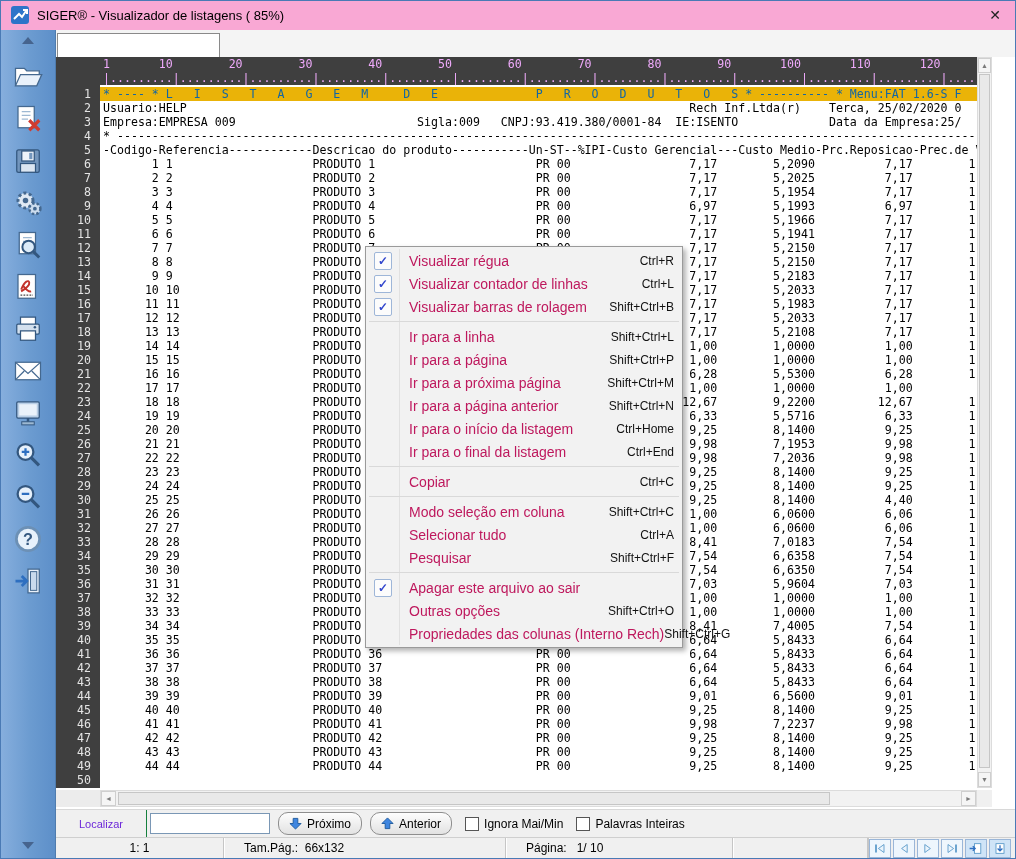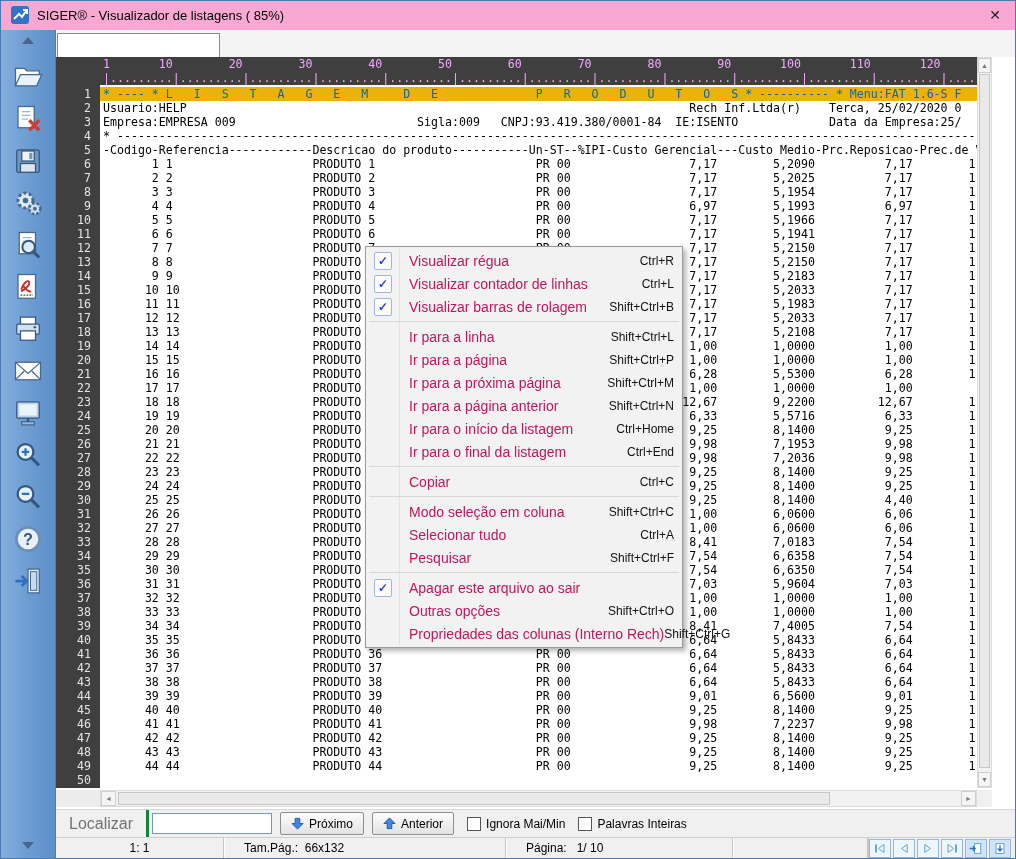--- a/index.html
+++ b/index.html
@@ -52,23 +52,23 @@
   .mitem{height:23px;display:flex;align-items:center;padding-right:8px;position:relative}
   .mchk{width:34px;flex:0 0 34px;display:flex;justify-content:center}
   .mchk .box{width:16px;height:16px;border:1px solid #9eb6d8;border-radius:2px;background:#fcfcfc;color:#3246cd;font-size:12px;font-weight:bold;display:flex;align-items:center;justify-content:center}
   .mlabel{font-size:14px;color:#be185d;padding-left:9px;white-space:nowrap}
   .msc{margin-left:auto;font-size:12px;color:#111;white-space:nowrap}
   .msep{height:7px;position:relative}
   .msep::after{content:"";position:absolute;left:3px;right:3px;top:3px;border-top:1px solid #d9d9d9}
 
   
   .searchbar{position:absolute;left:56px;right:1px;top:809px;height:28px;background:#f0f0f0;border-top:1px solid #d8d8d8;display:flex;align-items:center;box-sizing:border-box}
-  .loclabel{width:90px;height:100%;display:flex;align-items:center;justify-content:center;font-size:16px;color:#737373;border-right:3px solid #15803d}
+  .loclabel{width:90px;height:100%;display:flex;align-items:center;justify-content:center;font-size:11px;color:#6d28d9;border-right:1px solid #15803d}
   .locinput{margin-left:3px;width:112px;height:19px;border:1px solid #7a97b5;background:#fff;font-size:12px;padding:0 3px;font-family:"Liberation Sans",sans-serif}
-  .sbtn{margin-left:8px;height:21px;border:1px solid #8e8e8e;border-radius:2px;background:linear-gradient(#fdfdfd,#e2e2e2);display:flex;align-items:center;font-size:12px;color:#000;padding:0 10px;gap:5px}
+  .sbtn{margin-left:8px;height:21px;border:1px solid #8e8e8e;border-radius:10px;background:linear-gradient(#fdfdfd,#e2e2e2);display:flex;align-items:center;font-size:12px;color:#000;padding:0 10px;gap:5px}
   .sbtn svg{width:13px;height:13px}
   .chk{display:flex;align-items:flex-start;margin-left:13px;font-size:12px;color:#000;gap:5px}
   .chkbox{width:12px;height:12px;border:1px solid #555;background:#fff;flex:0 0 auto}
 
   
   .statusbar{position:absolute;left:56px;right:1px;top:837px;bottom:1px;background:#f0f0f0;border-top:1px solid #cfcfcf;display:flex;font-size:12px;color:#000;box-sizing:border-box}
   .scell{border-right:1px solid #c6c6c6;box-shadow:1px 0 0 #fff;display:flex;align-items:center;height:100%;box-sizing:border-box;white-space:pre}
   .scell.c0{width:170px;justify-content:center}
   .scell.c1{width:285px;padding-left:20px}
   .scell.c2{width:229px;padding-left:20px}

